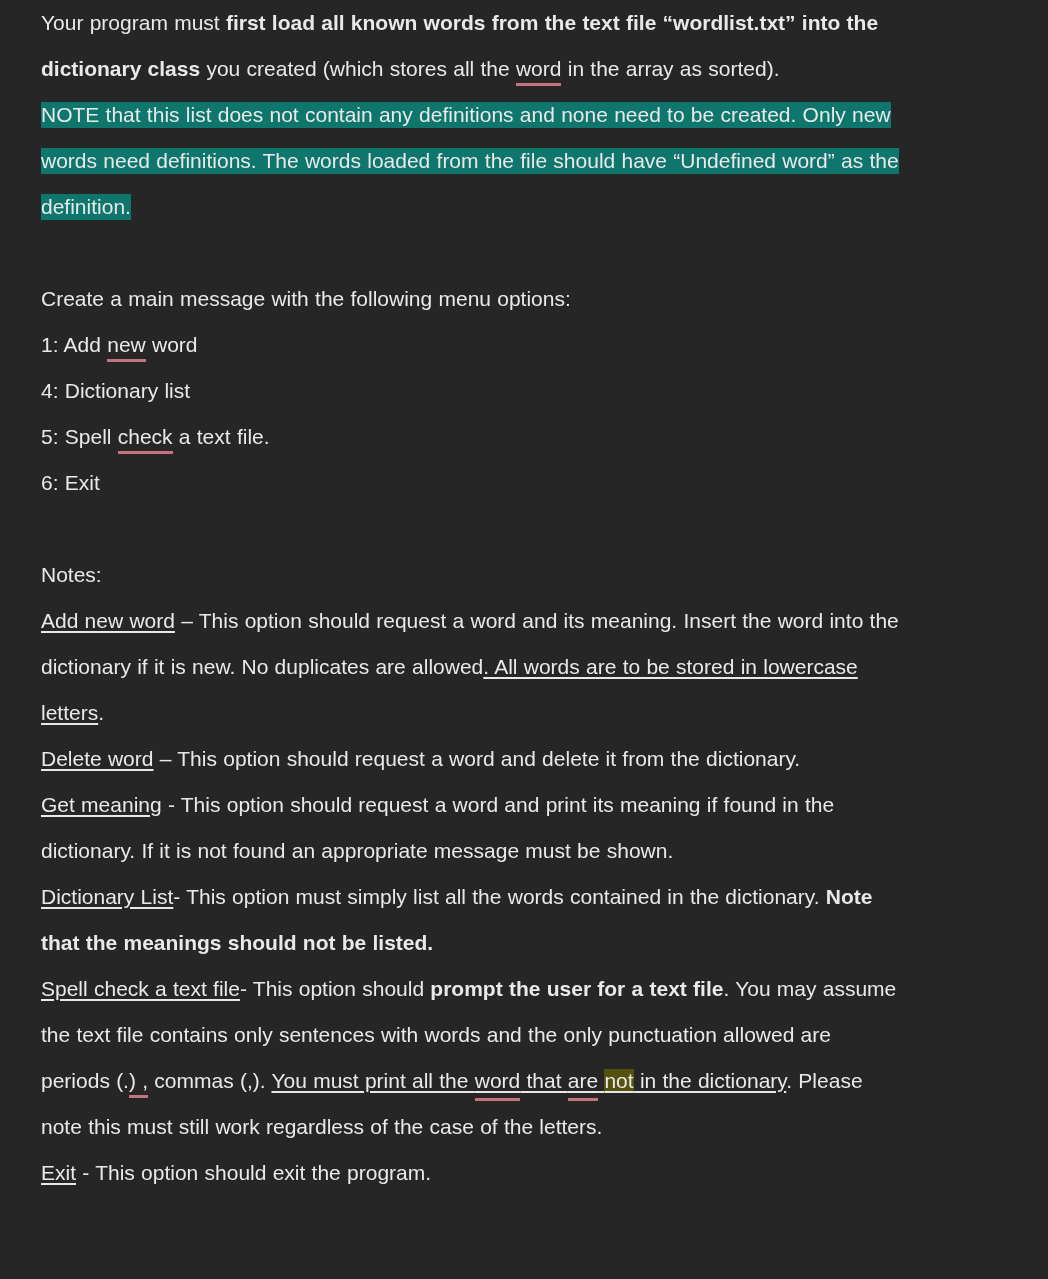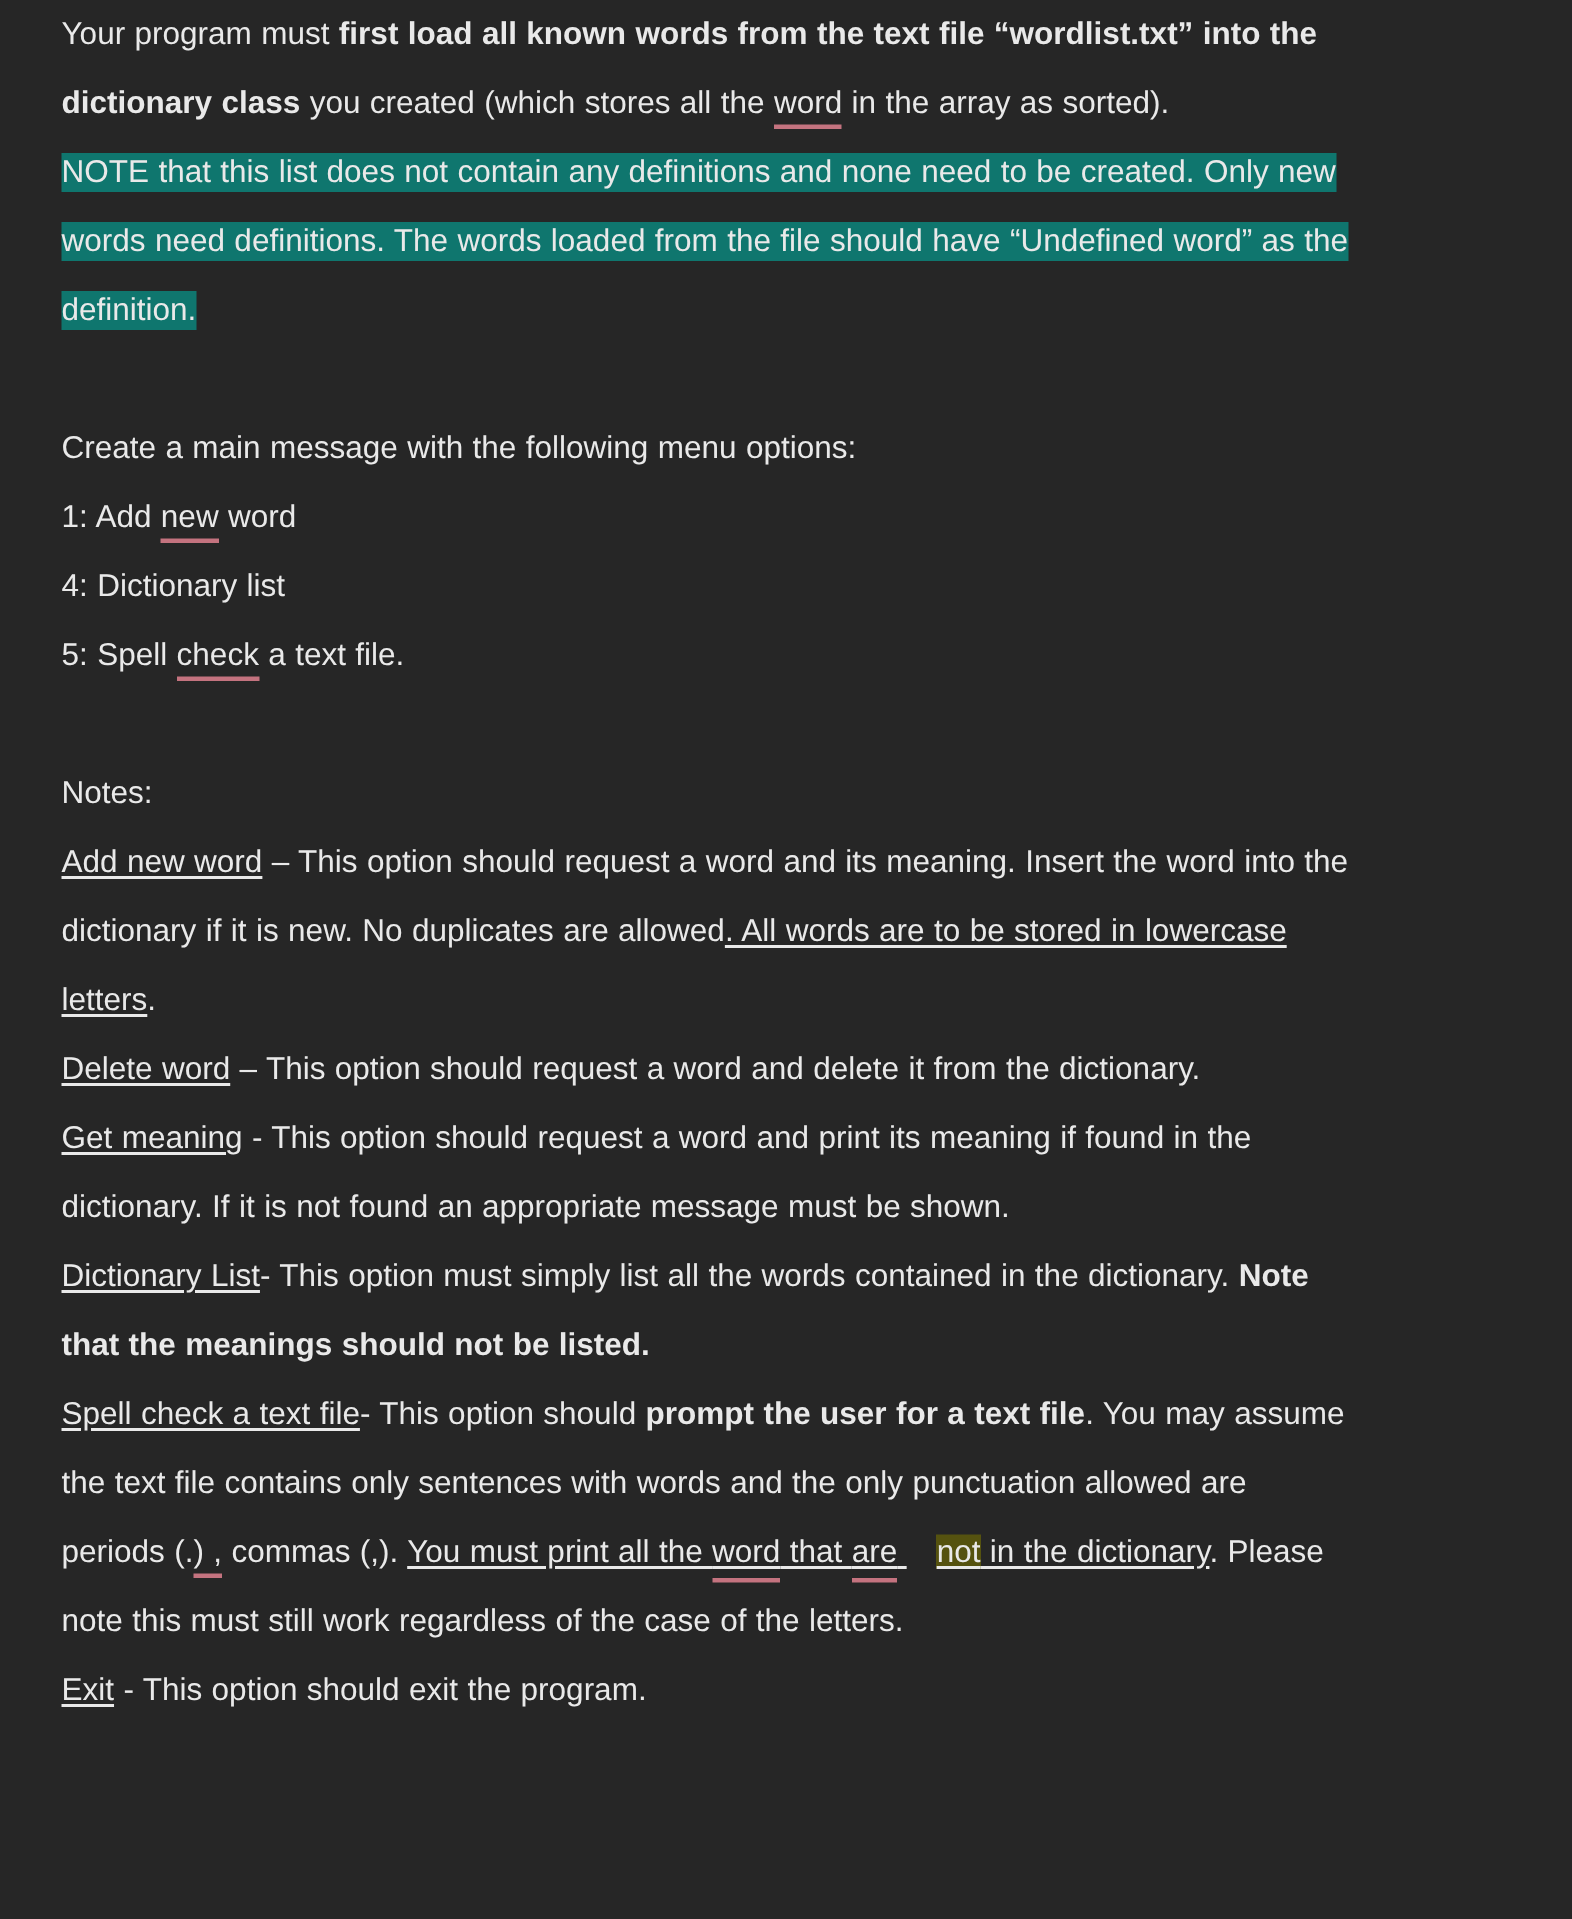--- a/index.html
+++ b/index.html
@@ -60,21 +60,21 @@
     right: 0;
     bottom: -6px;
     height: 3px;
     background: #c4737f;
     pointer-events: none;
   }
   
   .sp-low::after { bottom: -9px; }
 
   
-  .hl-inline { background-color: #55520f; margin-left: 20px; }
+  .hl-inline { background-color: #55520f; }
 </style>
 </head>
 <body>
 
 <div class="doc">
 
   <p class="para"><span> Your program must </span><span class="b">first load all known words from the text file “wordlist.txt” into the dictionary class</span><span> you created (which stores all the </span><span class="sp">word</span><span> in the array as sorted).</span></p>
 
   <p class="para"><span class="hl">NOTE that this list does not contain any definitions and none need to be created. Only new words need definitions. The words loaded from the file should have “Undefined word” as the definition.</span></p>
 
@@ -83,20 +83,21 @@
   <p class="para">Create a main message with the following menu options:</p>
 
   <p class="para"><span>1: Add </span><span class="sp">new</span><span> word</span></p>
 
 
 
   <p class="para"><span>4: Dictionary list</span></p>
 
   <p class="para"><span>5: Spell </span><span class="sp">check</span><span> a text file.</span></p>
 
+  <p class="para"><span>6: Exit</span></p>
 
   <div class="gap-2"></div>
 
   <p class="para">Notes:</p>
 
   <p class="para"><span class="bu">Add new word</span><span> – This option should request a word and its meaning. Insert the word into the dictionary if it is new. No duplicates are allowed</span><span class="bu">. All words are to be stored in lowercase letters</span><span>.</span></p>
 
   <p class="para"><span class="bu">Delete word</span><span> – This option should request a word and delete it from the dictionary.</span></p>
 
   <p class="para"><span class="bu">Get meaning</span><span> - This option should request a word and print its meaning if found in the dictionary. If it is not found an appropriate message must be shown.</span></p>

